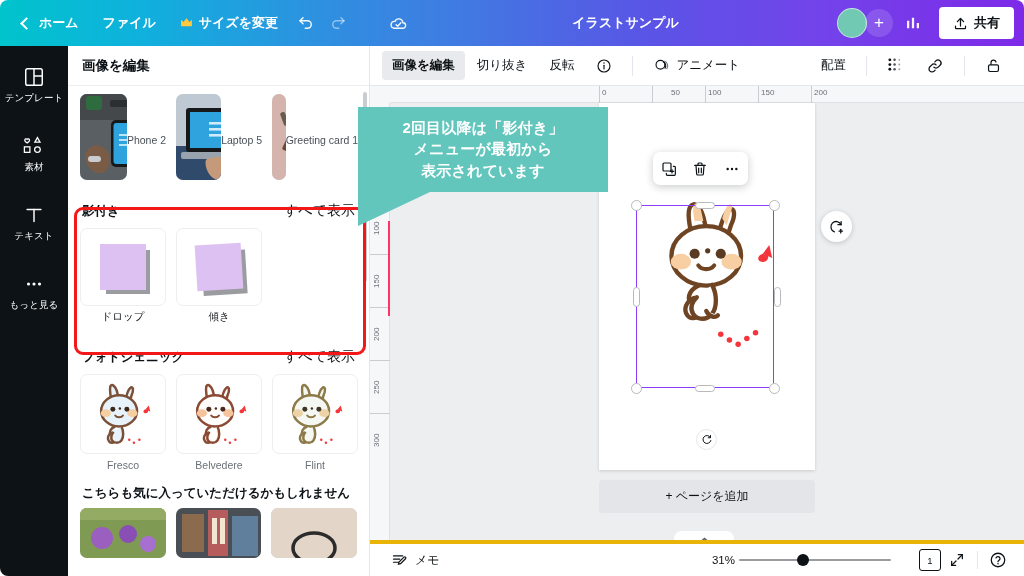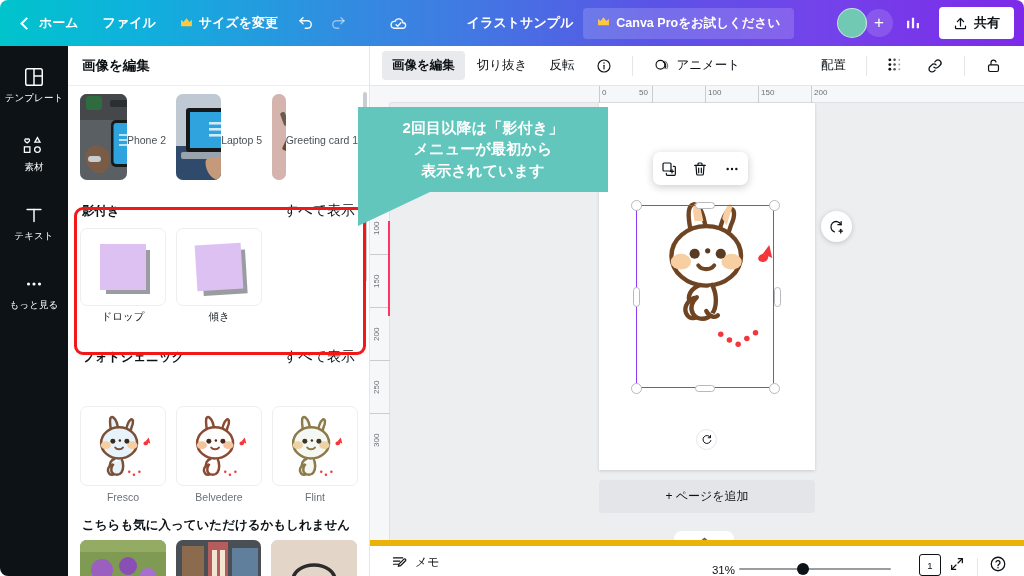--- a/index.html
+++ b/index.html
@@ -97,21 +97,21 @@
     background: #fff; display: flex; align-items: center; justify-content: center; position: relative;
   }
   .fx-cap { font-size: 10.5px; color: #0d1216; margin-top: 4px; }
 
   .sq { width: 46px; height: 46px; background: #dcc1f2; }
   .sq-glow { border: 4px solid #9a9ca0; width: 48px; height: 48px; }
   .sq-drop { position: relative; box-shadow: 5px 5px 0 -1px #9a9ca0; }
   .sq-tilt { transform: rotate(-3.5deg); box-shadow: 5px 6px 0 -1px #9a9ca0; }
 
   .pg-row { display: flex; gap: 10px; padding: 4px 12px 0 12px; }
-  .pg-cell { width: 86px; display: flex; flex-direction: column; align-items: center; cursor: pointer; margin-top: 32px; }
+  .pg-cell { width: 86px; display: flex; flex-direction: column; align-items: center; cursor: pointer; }
   .pg-box {
     width: 86px; height: 80px; border: 1px solid #eceef0; border-radius: 7px;
     background: #fff; display:flex; align-items:center; justify-content:center; overflow:hidden;
   }
   .pg-cap { font-size: 10.5px; color: #6b7177; margin-top: 5px; }
 
   .more-title { font-size: 12.5px; font-weight: bold; color: #0d1216; padding: 14px 14px 6px 14px; }
   .more-row { display: flex; gap: 10px; padding: 0 12px; }
   .more-img { width: 86px; height: 50px; border-radius: 7px; overflow: hidden; background: #c9cbcf; }
 
@@ -217,21 +217,21 @@
 
   .collapse-tab {
     position: absolute; left: 674px; top: 531px; width: 60px; height: 16px;
     background: #fff; border-radius: 8px 8px 0 0; z-index: 17;
     display: flex; align-items: flex-end; justify-content: center; padding-bottom: 2px;
   }
 
   
   .statusbar {
     position: absolute; left: 370px; top: 540px; width: 654px; height: 36px;
-    background: #fff; border-top: 6px solid #eab308; display: flex; align-items: flex-end;
+    background: #fff; border-top: 4px solid #eab308; display: flex; align-items: center;
     padding: 0 14px; gap: 4px; z-index: 35;
   }
   .sb-memo { display: flex; align-items: center; gap: 7px; font-size: 12px; color: #0d1216; cursor: pointer; padding: 5px 7px; border-radius: 4px; }
   .sb-spacer { flex: 1; }
   .sb-zoom { font-size: 11.5px; color: #0d1216; min-width: 30px; text-align: right; }
   .slider { position: relative; width: 152px; height: 14px; display: flex; align-items: center; cursor: pointer; }
   .slider-track { position: absolute; left: 0; right: 0; height: 2px; background: #9a9ca0; border-radius: 2px; }
   .slider-knob { position: absolute; width: 12px; height: 12px; border-radius: 50%; background: #0d1216; left: 38%; }
   .sb-sep { width: 1px; height: 18px; background: #e3e6ea; margin: 0 4px; }
   .pagecount {
@@ -280,28 +280,20 @@
       <div class="icon-btn" style="margin-left:28px">
         <svg width="19" height="19" viewBox="0 0 24 24" fill="none" stroke="#fff" stroke-width="1.7" stroke-linecap="round" stroke-linejoin="round">
           <path d="M6.5 18h11a3.5 3.5 0 000-7 5.2 5.2 0 00-10-1.6A3.2 3.2 0 006.5 18z"></path>
             <polyline points="9 13.5 11 15.5 15 11"></polyline>
         </svg>
       </div>
     </div>
 
     <div class="hdr-center">
       <div class="doc-title">イラストサンプル</div>
-      <div class="pro-pill">
-        <span>
-          <svg class="crown" viewBox="0 0 24 20" width="13" height="11">
-              <path d="M2 5l4.5 4L12 2l5.5 7L22 5v12H2z" fill="#ffc83d"></path>
-            </svg>
-        </span>
-        <span>Canva Proをお試しください</span>
-      </div>
     </div>
 
     <div class="hdr-right">
       <div class="avatar"></div>
       <div class="plus-btn">
         <span>+</span>
       </div>
       <div class="icon-btn">
         <svg width="18" height="18" viewBox="0 0 24 24">
           <rect x="4" y="9" width="3" height="10" fill="#fff"></rect>
@@ -616,21 +608,21 @@
     </div>
   </div>
 
   <div class="workspace">
     <div class="ruler-corner"></div>
 
     <div class="ruler-top">
       <div class="rt-tick" style="left:209px"></div>
         <div class="rt-num" style="left:209px">0</div>
       <div class="rt-tick" style="left:262px"></div>
-        <div class="rt-num" style="left:246px">50</div>
+        <div class="rt-num" style="left:278px">50</div>
       <div class="rt-tick" style="left:315px"></div>
         <div class="rt-num" style="left:315px">100</div>
       <div class="rt-tick" style="left:368px"></div>
         <div class="rt-num" style="left:368px">150</div>
       <div class="rt-tick" style="left:421px"></div>
         <div class="rt-num" style="left:421px">200</div>
     </div>
 
     <div class="ruler-left">
       <div class="rl-tick" style="top:98px"></div>

